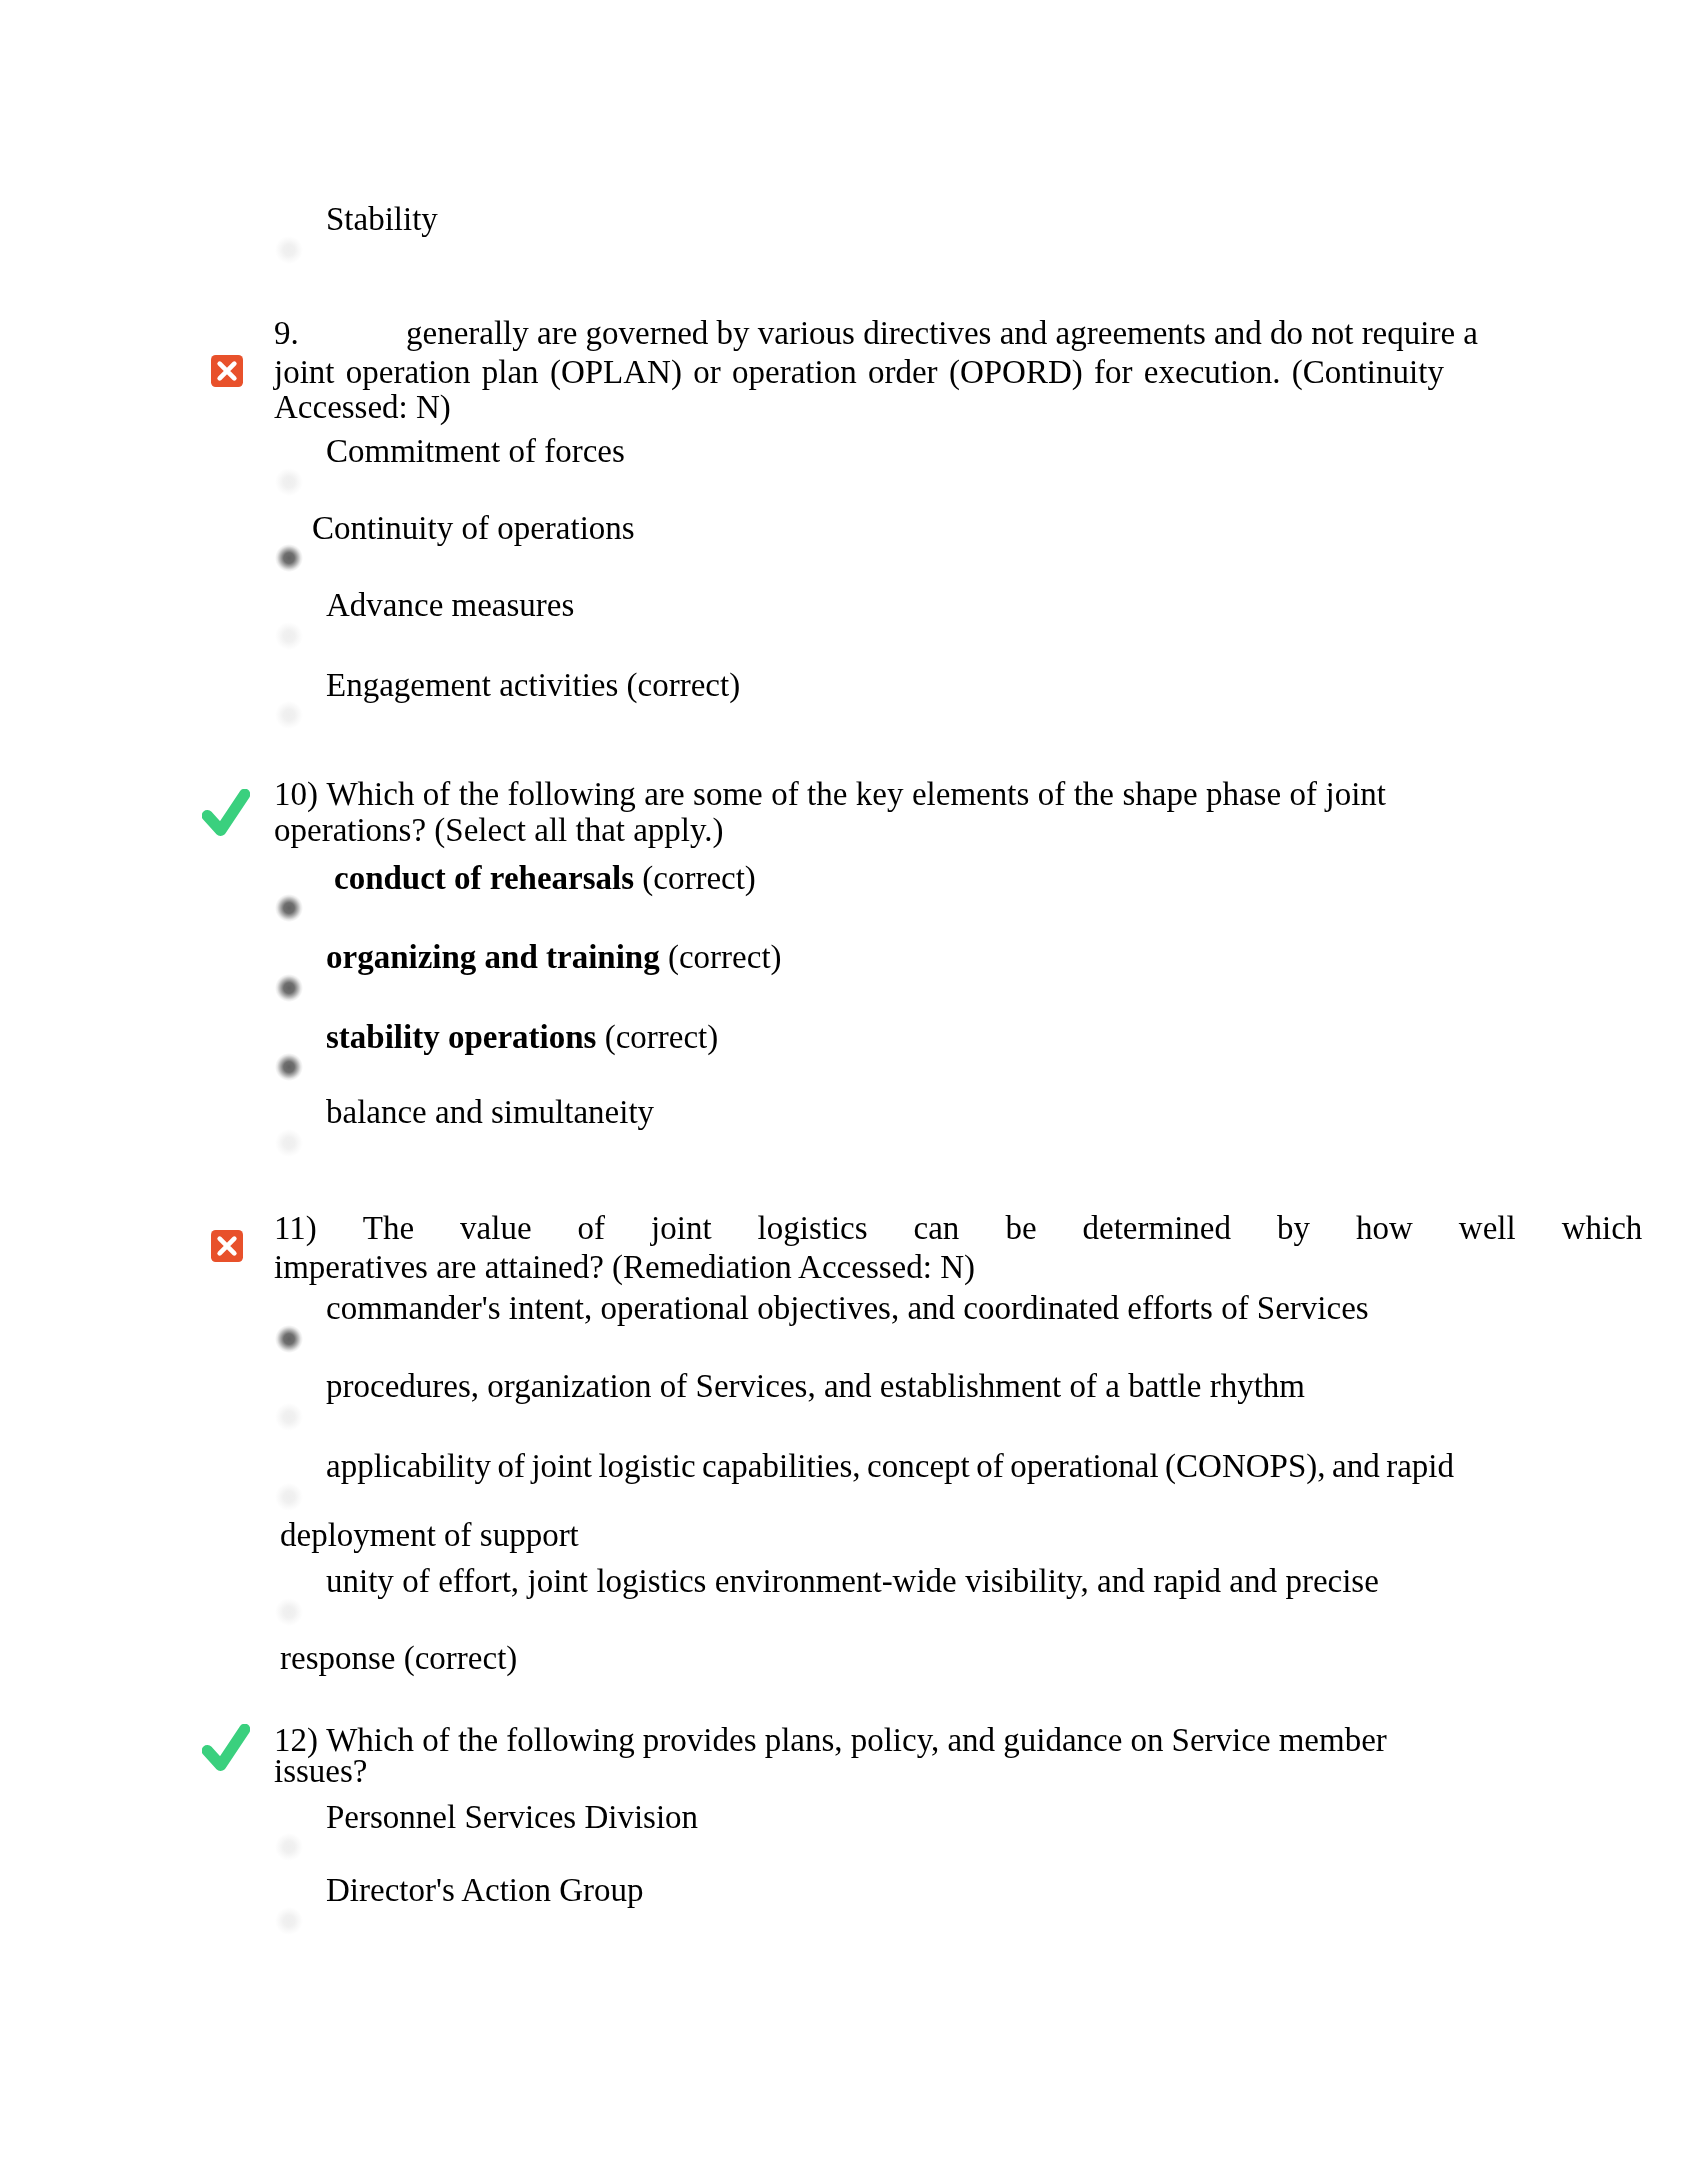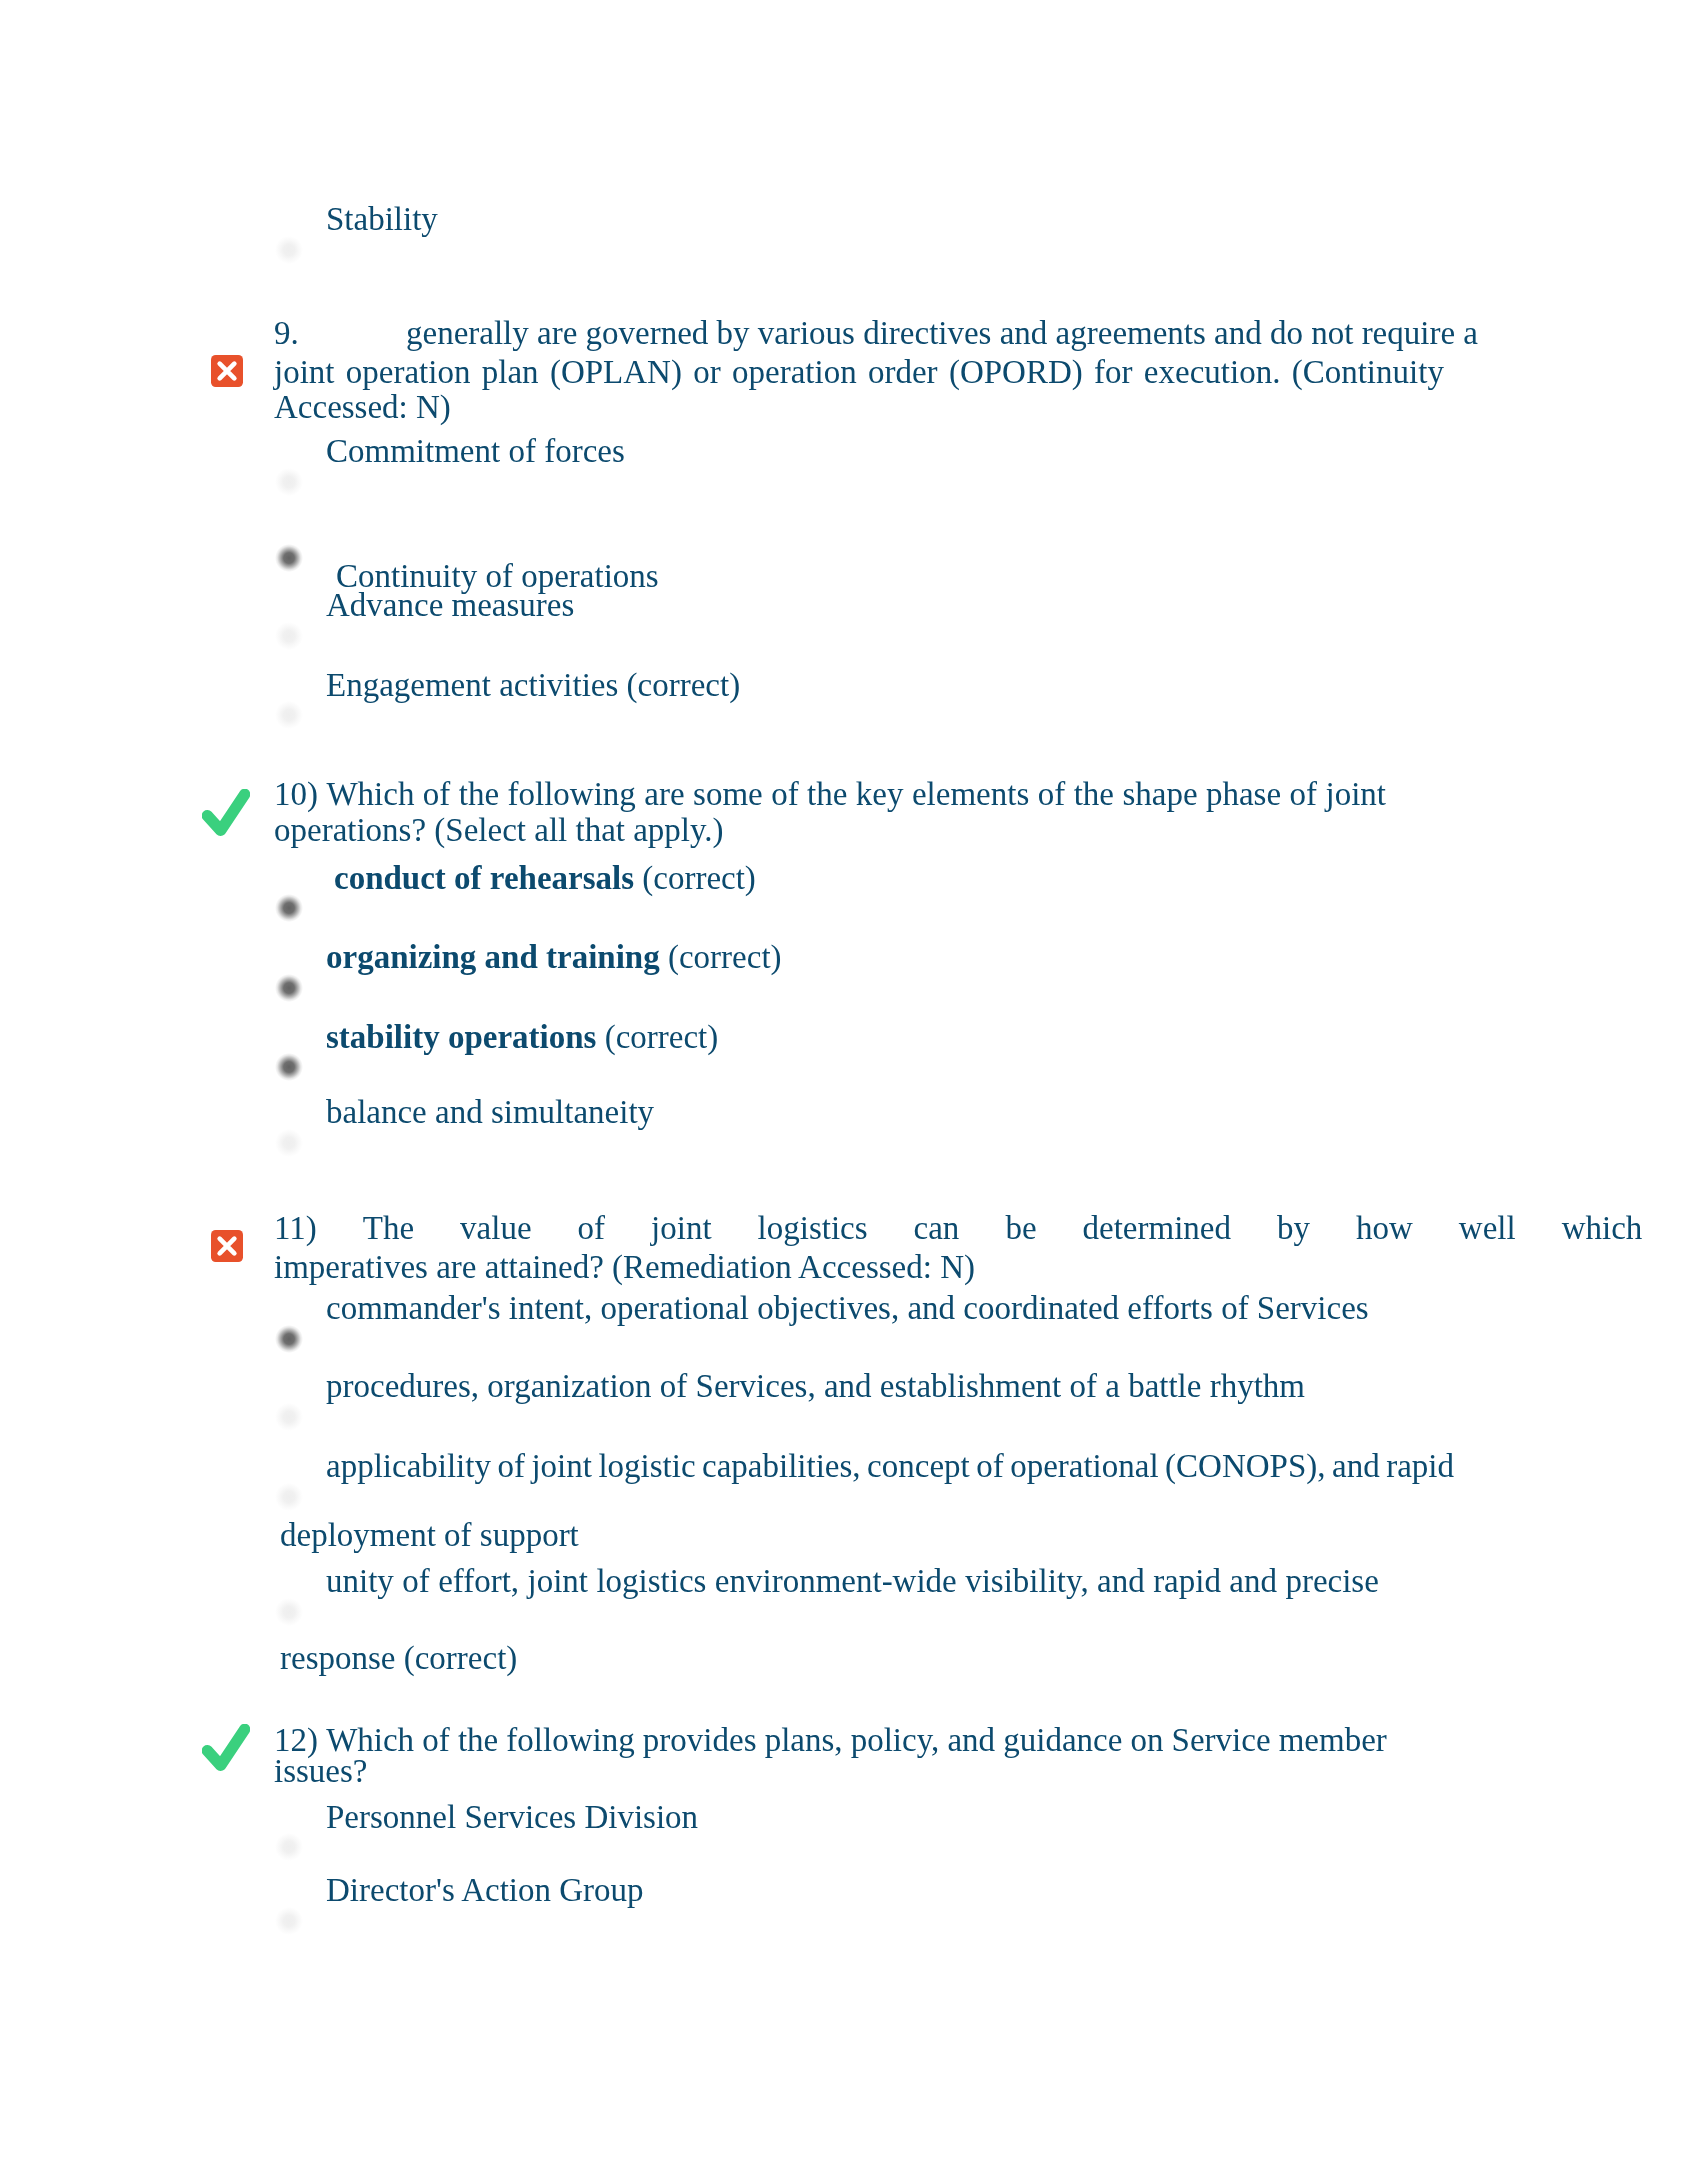--- a/index.html
+++ b/index.html
@@ -5,21 +5,21 @@
 <style>
   html,body{margin:0;padding:0;background:#ffffff;}
   body{width:1687px;height:2183px;
        font-family:"Liberation Serif",serif;color:#2b2b2b;}
   .page{position:relative;width:1687px;height:2183px;background:#ffffff;overflow:hidden;}
 
   .qmark{position:absolute;width:48px;height:48px;}
   .qmark svg{display:block;width:48px;height:48px;}
 
   
-  .line{position:absolute;font-size:33px;line-height:38px;color:#0c4a6e;
+  .line{position:absolute;font-size:33px;line-height:38px;color:#000000;
         white-space:pre;}
   .line.just{white-space:nowrap;display:flex;justify-content:space-between;}
   .line.just > span{white-space:pre;}
   .line b{font-weight:bold;}
 
   .blank{display:inline-block;width:99px;height:20px;vertical-align:-2.6px;}
 
   .circ{position:absolute;width:28px;height:28px;border-radius:50%;}
   .circ.unsel{background:radial-gradient(closest-side,
               rgba(70,70,70,.09) 0%, rgba(70,70,70,.08) 40%, rgba(70,70,70,.035) 70%, rgba(70,70,70,0) 100%);}
@@ -80,21 +80,21 @@
       <span>order</span>
       <span>(OPORD)</span>
       <span>for</span>
       <span>execution.</span>
       <span>(Continuity</span>
     </div>
     <div class="line" style="left:274px;top:388px;width:1211px;">Accessed: N)</div>
     <div class="circ unsel" style="left:275px;top:468px;"></div>
     <div class="line" style="left:326px;top:432px;">Commitment of forces</div>
     <div class="circ sel" style="left:275px;top:544px;"></div>
-    <div class="line" style="left:336px;top:509px;margin-top:48px;">Continuity of operations</div>
+    <div class="line" style="left:312px;top:509px;">Continuity of operations</div>
     <div class="circ unsel" style="left:275px;top:622px;"></div>
     <div class="line" style="left:326px;top:586px;">Advance measures</div>
     <div class="circ unsel" style="left:275px;top:701px;"></div>
     <div class="line" style="left:326px;top:666px;">Engagement activities (correct)</div>
     <div class="line just" style="left:274px;top:775px;width:1112px;">
       <span>10)</span>
       <span>Which</span>
       <span>of</span>
       <span>the</span>
       <span>following</span>

